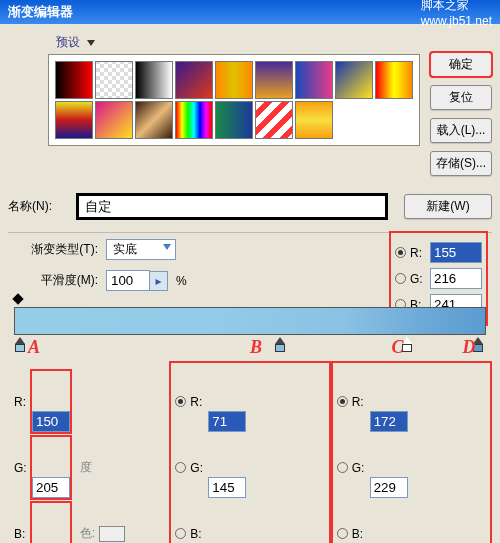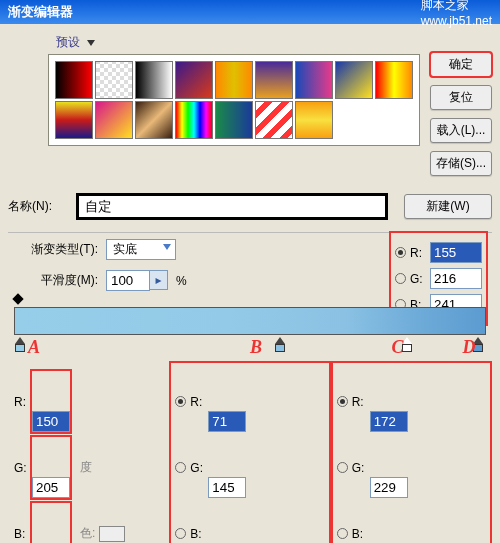--- a/index.html
+++ b/index.html
@@ -21,21 +21,21 @@
 .btn.primary { outline: 2px solid #e33; outline-offset: -1px; }
 .name-row { display: flex; align-items: center; gap: 16px; margin: 17px 0 12px; }
 .name-row label { width: 52px; }
 .name-row input { flex: 1; border: 3px solid #000000; padding: 3px 6px; background: #fff; }
 .name-row .btn { width: 88px; }
 .type-area { border-top: 1px solid #bbb; padding-top: 6px; position: relative; }
 .type-row, .smooth-row { display: flex; align-items: center; gap: 8px; margin-bottom: 10px; }
 .type-row label, .smooth-row label { width: 90px; text-align: right; }
 .select { border: 1px solid #7a9ac0; background: #fff; padding: 1px 20px 1px 6px; position: relative; display: inline-block; min-width: 70px; }
 .select::after { content: ""; position: absolute; right: 4px; top: 4px; border-left: 4px solid transparent; border-right: 4px solid transparent; border-top: 6px solid #4a7ac8; }
-.pct-box { display: flex; }
+.pct-box { display: flex; align-items: center; }
 .pct-box input { width: 44px; border: 1px solid #7a9ac0; padding: 2px 4px; }
 .pct-box .arrow { width: 18px; height: 20px; background: #d8e4f0; border: 1px solid #7a9ac0; border-left: none; display: flex; align-items: center; justify-content: center; color: #335a9a; }
 .rgb-side { position: absolute; right: 6px; top: 0; outline: 2px solid #e33; padding: 4px 4px; }
 .rgb-row { display: flex; align-items: center; gap: 4px; margin: 5px 0; }
 .rgb-row .radio { width: 11px; height: 11px; border: 1px solid #666; border-radius: 50%; display: inline-block; }
 .rgb-row .radio.on::after { content: ""; display: block; width: 5px; height: 5px; background: #333; border-radius: 50%; margin: 2px; }
 .rgb-row label { width: 16px; }
 .rgb-row input { width: 52px; border: 1px solid #7a9ac0; padding: 2px 3px; text-align: left; }
 .rgb-row input.sel { background: #2a5ab8; color: #fff; }
 .gradient-bar-wrap { margin: 16px 6px 6px; position: relative; }

